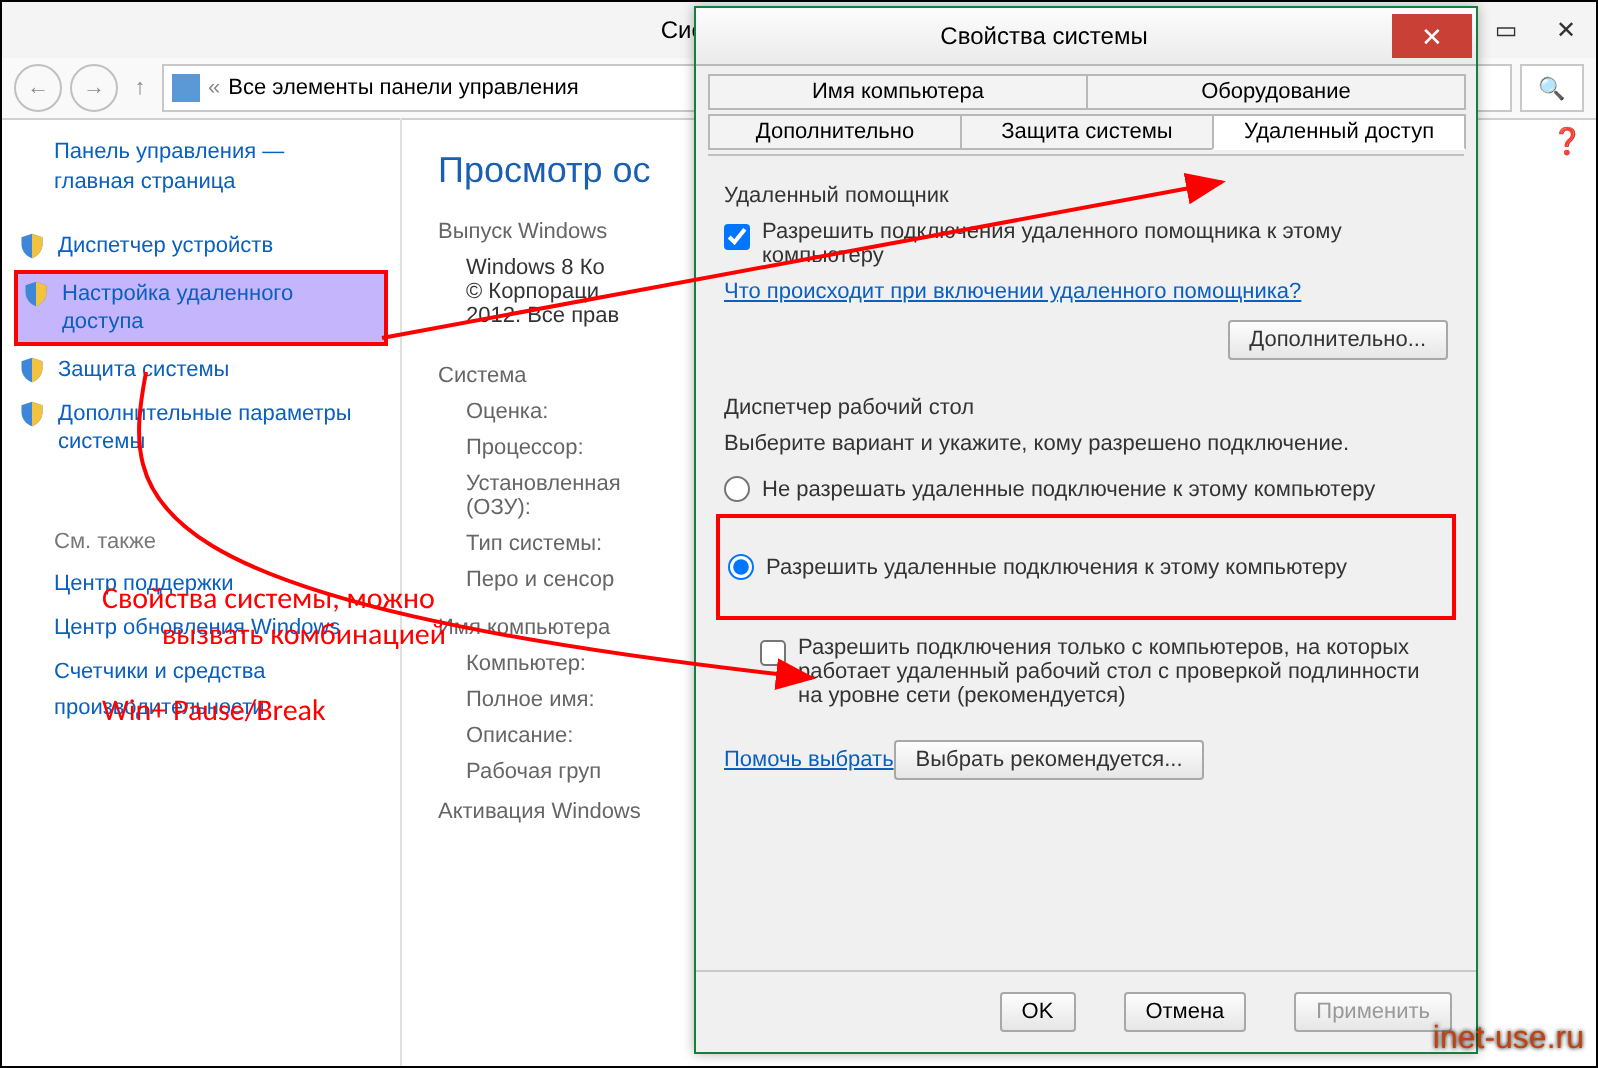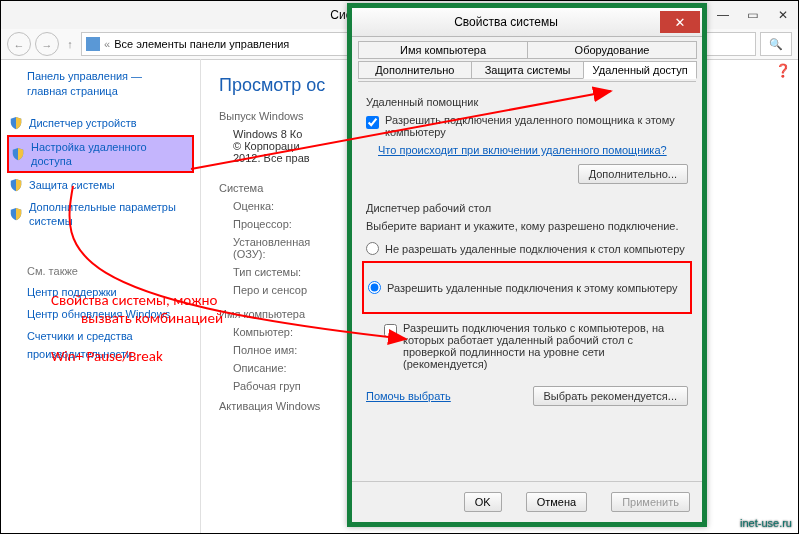--- a/index.html
+++ b/index.html
@@ -9,33 +9,33 @@
 .winbtns{display:flex}
 .winbtn{width:28px;height:22px;display:flex;align-items:center;justify-content:center;font-size:12px;color:#333;margin:0 1px}
 .toolbar{position:absolute;top:28px;left:0;right:0;height:30px;border-bottom:1px solid #d0d0d0;display:flex;align-items:center;padding:0 6px;background:#f9f9f9;gap:4px}
 .navcircle{width:22px;height:22px;border:1px solid #c0c0c0;border-radius:50%;display:flex;align-items:center;justify-content:center;color:#888;font-size:11px}
 .crumbbar{flex:1;height:22px;border:1px solid #c8c8c8;background:#fff;display:flex;align-items:center;padding:0 4px;gap:4px}
 .crumbbar .ic{width:14px;height:14px;background:#5a98d6}
 .searchbox{width:30px;height:22px;border:1px solid #c8c8c8;background:#fff;display:flex;align-items:center;justify-content:center;color:#888}
 .body{position:absolute;top:58px;left:0;right:0;bottom:0;display:flex}
 .sidebar{width:200px;border-right:1px solid #e0e0e0;padding:10px 0 10px 6px;box-sizing:border-box}
 .cp-home{color:#0a5fbf;font-size:11px;line-height:15px;margin:0 0 14px 20px}
-.sidelink{display:flex;align-items:center;gap:6px;padding:3px 6px 3px 2px;margin:2px 6px 2px 0;color:#0a5fbf;line-height:14px;cursor:pointer}
+.sidelink{display:flex;align-items:flex-start;gap:6px;padding:3px 6px 3px 2px;margin:2px 6px 2px 0;color:#0a5fbf;line-height:14px;cursor:pointer}
 .sidelink.sel{background:#c4b5fd;border:1px solid #7da9d8}
 .sidelink.box{border:2px solid red}
 .shield{width:14px;height:14px;flex-shrink:0}
 .also{color:#777;margin:34px 0 6px 20px}
 .cplink{color:#0a5fbf;margin:4px 0 4px 20px;cursor:pointer;line-height:18px}
 .main{flex:1;padding:16px 18px 0 18px;color:#333}
 .main h1{color:#1a5fb4;font-weight:400;font-size:18px;margin:0 0 14px 0}
 .lbl{color:#666;margin:10px 0 0 0}
 .row{display:flex;gap:8px;margin:6px 0}
 .row .k{width:110px;color:#666}
 
-.dialog{position:absolute;left:346px;top:2px;width:360px;height:524px;background:#f0f0f0;border:5px solid #15803d;box-shadow:0 0 6px rgba(0,0,0,.3);box-sizing:border-box}
+.dialog{position:absolute;left:346px;top:2px;width:392px;height:524px;background:#f0f0f0;border:1px solid #15803d;box-shadow:0 0 6px rgba(0,0,0,.3);box-sizing:border-box}
 .dlg-title{height:28px;background:linear-gradient(#fdfdfd,#eaeaea);border-bottom:1px solid #b8b8b8;display:flex;align-items:center}
 .dlg-title span{flex:1;text-align:center;font-size:12px}
 .dlg-close{width:40px;height:22px;background:#c84036;color:#fff;display:flex;align-items:center;justify-content:center;margin-right:2px;font-size:13px}
 .tabs{position:relative;height:40px;border-bottom:1px solid #c0c0c0;margin:4px 6px 0 6px}
 .tabrow{position:absolute;display:flex;left:0;right:0}
 .tabrow.top{top:0}
 .tabrow.bot{top:20px}
 .tab{border:1px solid #b8b8b8;background:#f3f3f3;font-size:11px;padding:2px 0;text-align:center;flex:1;margin-right:-1px}
 .tab.sel{background:#fff;border-bottom:1px solid #fff;position:relative;z-index:2}
 .dlg-body{padding:8px 14px;font-size:11px;color:#333}
@@ -46,21 +46,21 @@
 .btn{border:1px solid #a8a8a8;background:linear-gradient(#fdfdfd,#e6e6e6);padding:3px 10px;font-size:11px;cursor:pointer;border-radius:2px}
 .btn.dis{color:#999}
 .btnrow{display:flex;justify-content:flex-end;gap:6px;margin:4px 0}
 .radio{display:flex;align-items:center;gap:6px;margin:6px 0}
 .radio input{margin:0}
 .radio.redbox{border:2px solid red;padding:18px 4px;margin:6px -4px}
 .dlg-footer{position:absolute;bottom:0;left:0;right:0;height:40px;border-top:1px solid #c8c8c8;display:flex;align-items:center;justify-content:flex-end;gap:24px;padding:0 12px;background:#f0f0f0}
 
 .anno{position:absolute;color:red;font-size:15px;font-family:Calibri,sans-serif;line-height:18px;pointer-events:none}
 .redarrow{position:absolute;pointer-events:none}
-.wm{position:absolute;right:6px;bottom:4px;color:#0f766e;font-size:11px;text-shadow:0 0 2px #000}
+.wm{position:absolute;right:6px;bottom:4px;color:#c2410c;font-size:16px;text-shadow:0 0 2px #000}
 .helpq{position:absolute;right:6px;top:62px;color:#2a6fc9;font-size:13px}
 </style>
 </head>
 <body>
 
 <div class="screen">
 
   <div class="titlebar">
     <span class="title-text">Система</span>
     <div class="winbtns">
@@ -187,44 +187,44 @@
         <div class="tab sel">Удаленный доступ</div>
       </div>
     </div>
 
     <div class="dlg-body">
       <div class="group-title">Удаленный помощник</div>
       <div class="cb">
         <input type="checkbox" checked="" style="">
         <span>Разрешить подключения удаленного помощника к этому компьютеру</span>
       </div>
-      <div style="margin:6px 0 8px 12px">
+      <div style="margin:6px 0 8px 0">
         <span class="link">Что происходит при включении удаленного помощника?</span>
       </div>
       <div class="btnrow">
         <span class="btn">Дополнительно...</span>
       </div>
 
       <div class="group-title" style="margin-top:18px">Диспетчер рабочий стол</div>
       <div style="margin:6px 0 10px 0">Выберите вариант и укажите, кому разрешено подключение.</div>
 
       <label class="radio">
         <input type="radio" name="rdp" style="">
-        <span>Не разрешать удаленные подключения к стол компьютеру</span>
+        <span>Не разрешать удаленные подключение к этому компьютеру</span>
       </label>
       <label class="radio redbox">
         <input type="radio" name="rdp" checked="" style="">
         <span>Разрешить удаленные подключения к этому компьютеру</span>
       </label>
       <div class="cb" style="margin:8px 0 0 18px">
         <input type="checkbox" style="">
         <span>Разрешить подключения только с компьютеров, на которых работает удаленный рабочий стол с проверкой подлинности на уровне сети (рекомендуется)</span>
       </div>
 
-      <div style="display:flex;justify-content:space-between;align-items:center;margin-top:16px">
+      <div style="display:flex;align-items:center;margin-top:16px">
         <span class="link">Помочь выбрать</span>
         <span class="btn">Выбрать рекомендуется...</span>
       </div>
     </div>
 
     <div class="dlg-footer">
       <span class="btn">OK</span>
       <span class="btn">Отмена</span>
       <span class="btn dis">Применить</span>
     </div>

